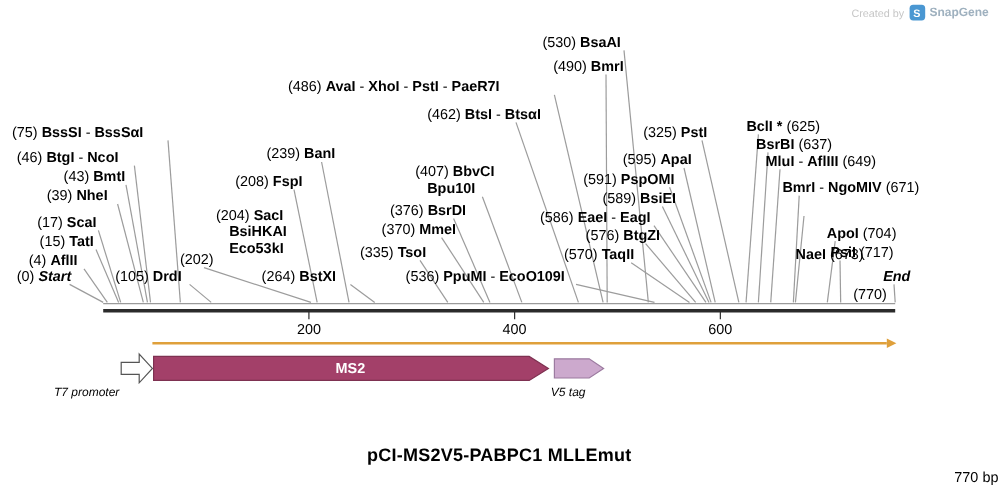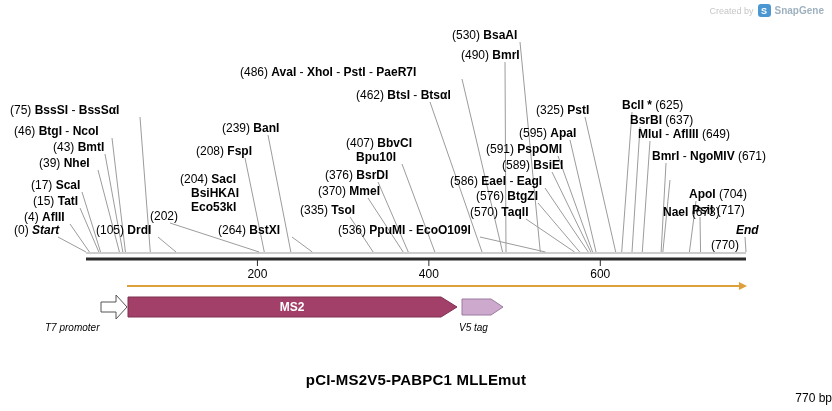--- a/index.html
+++ b/index.html
@@ -118,21 +118,21 @@
       <div class="site" style="left: 39px; top: 157px;"><span class="">(39) </span><span class="b">NheI</span></div>
       <div class="site" style="left: 356px; top: 151px;"><span class="b">Bpu10I</span></div>
       <div class="site" style="left: 502px; top: 159px;"><span class="">(589) </span><span class="b">BsiEI</span></div>
       <div class="site" style="left: 652px; top: 150px;"><span class="b">BmrI</span><span class=""> - </span><span class="b">NgoMIV</span><span class=""> (671)</span></div>
       <div class="site" style="left: 325px; top: 169px;"><span class="">(376) </span><span class="b">BsrDI</span></div>
       <div class="site" style="left: 450px; top: 175px;"><span class="">(586) </span><span class="b">EaeI</span><span class=""> - </span><span class="b">EagI</span></div>
       <div class="site" style="left: 663px; top: 167px; margin-top: 39px;"><span class="b">NaeI</span><span class=""> (673)</span></div>
       <div class="site" style="left: 31px; top: 179px;"><span class="">(17) </span><span class="b">ScaI</span></div>
       <div class="site" style="left: 180px; top: 173px;"><span class="">(204) </span><span class="b">SacI</span></div>
       <div class="site" style="left: 318px; top: 185px;"><span class="">(370) </span><span class="b">MmeI</span></div>
-      <div class="site" style="left: 476px; top: 190px;"><span class="">(576) </span><span class="b">BtgZI</span></div>
+      <div class="site" style="left: 488px; top: 190px;"><span class="">(576) </span><span class="b">BtgZI</span></div>
       <div class="site" style="left: 689px; top: 188px;"><span class="b">ApoI</span><span class=""> (704)</span></div>
       <div class="site" style="left: 33px; top: 195px;"><span class="">(15) </span><span class="b">TatI</span></div>
       <div class="site" style="left: 191px; top: 187px;"><span class="b">BsiHKAI</span></div>
       <div class="site" style="left: 191px; top: 201px;"><span class="b">Eco53kI</span></div>
       <div class="site" style="left: 470px; top: 206px;"><span class="">(570) </span><span class="b">TaqII</span></div>
       <div class="site" style="left: 692px; top: 204px;"><span class="b">PsiI</span><span class=""> (717)</span></div>
       <div class="site" style="left: 24px; top: 211px;"><span class="">(4) </span><span class="b">AflII</span></div>
       <div class="site" style="left: 150px; top: 210px;"><span class="">(202)</span></div>
       <div class="site" style="left: 300px; top: 204px;"><span class="">(335) </span><span class="b">TsoI</span></div>
       <div class="site" style="left: 14px; top: 224px;"><span class="">(0) </span><span class="bi">Start</span></div>

